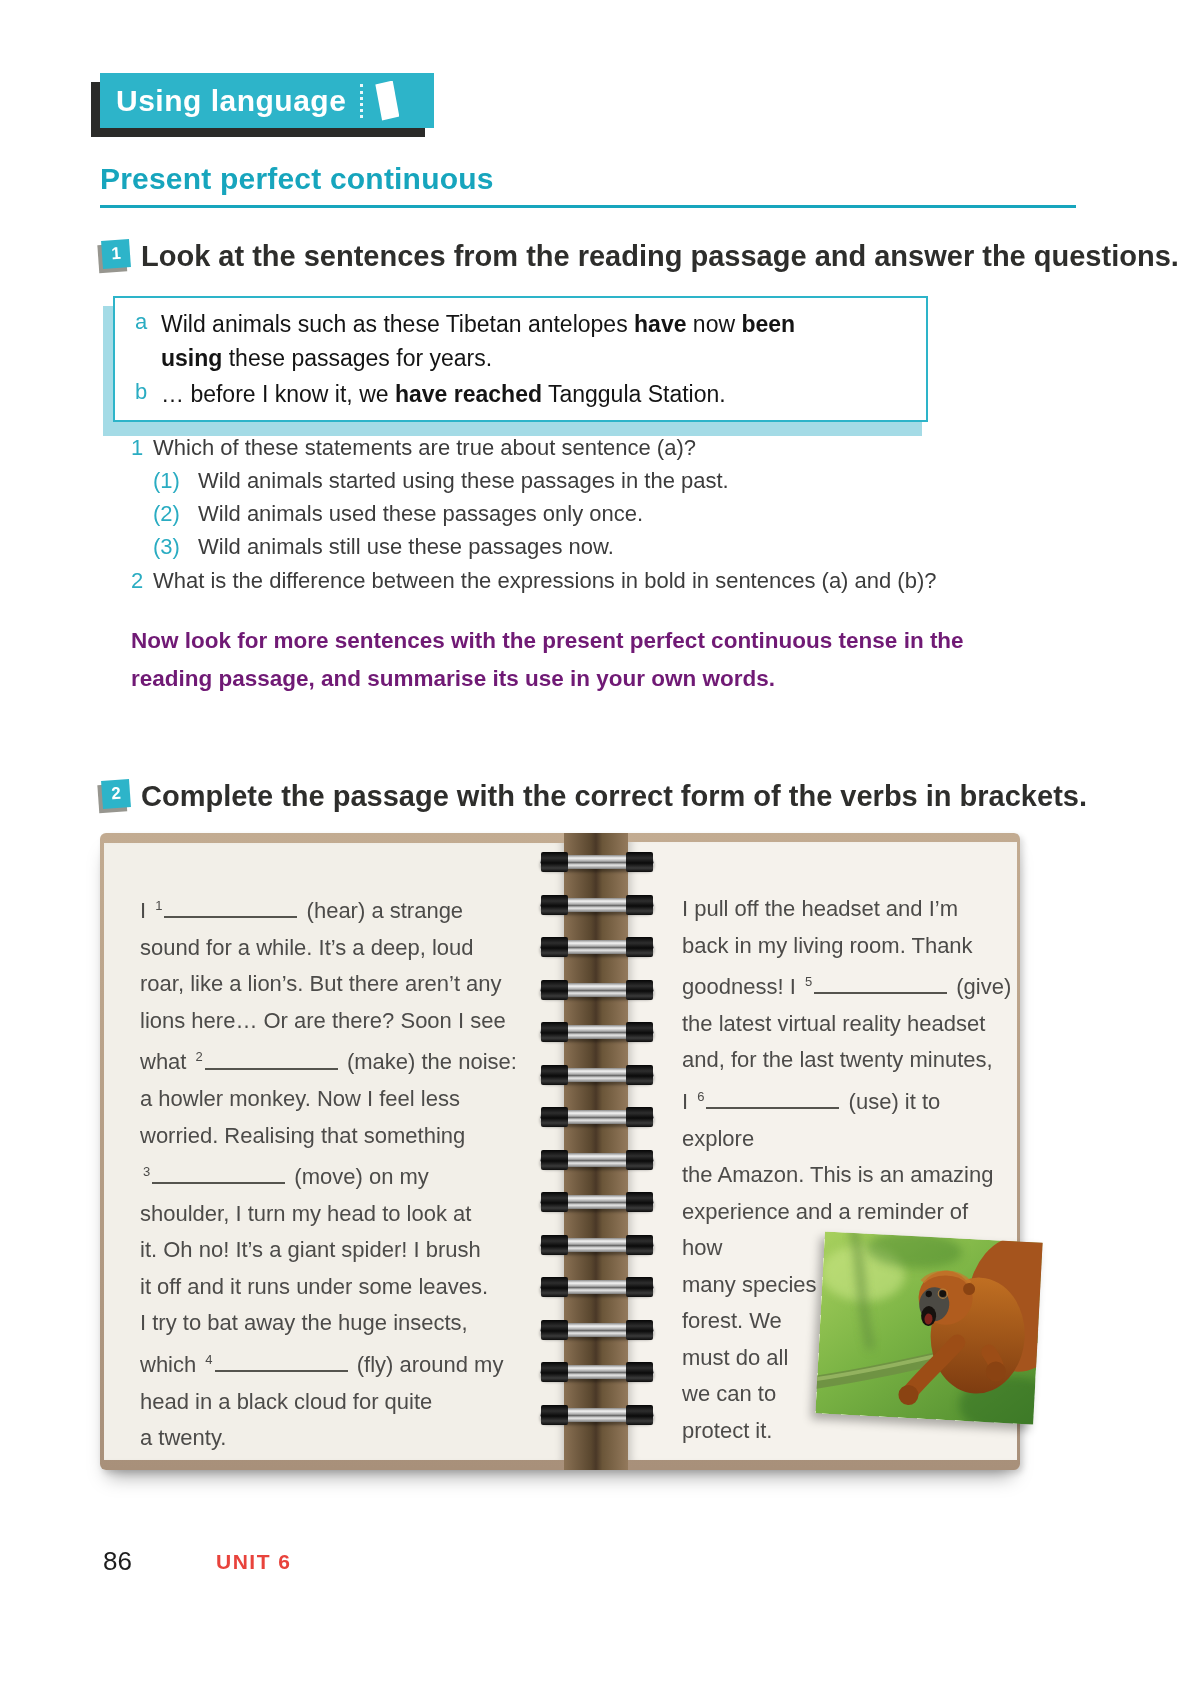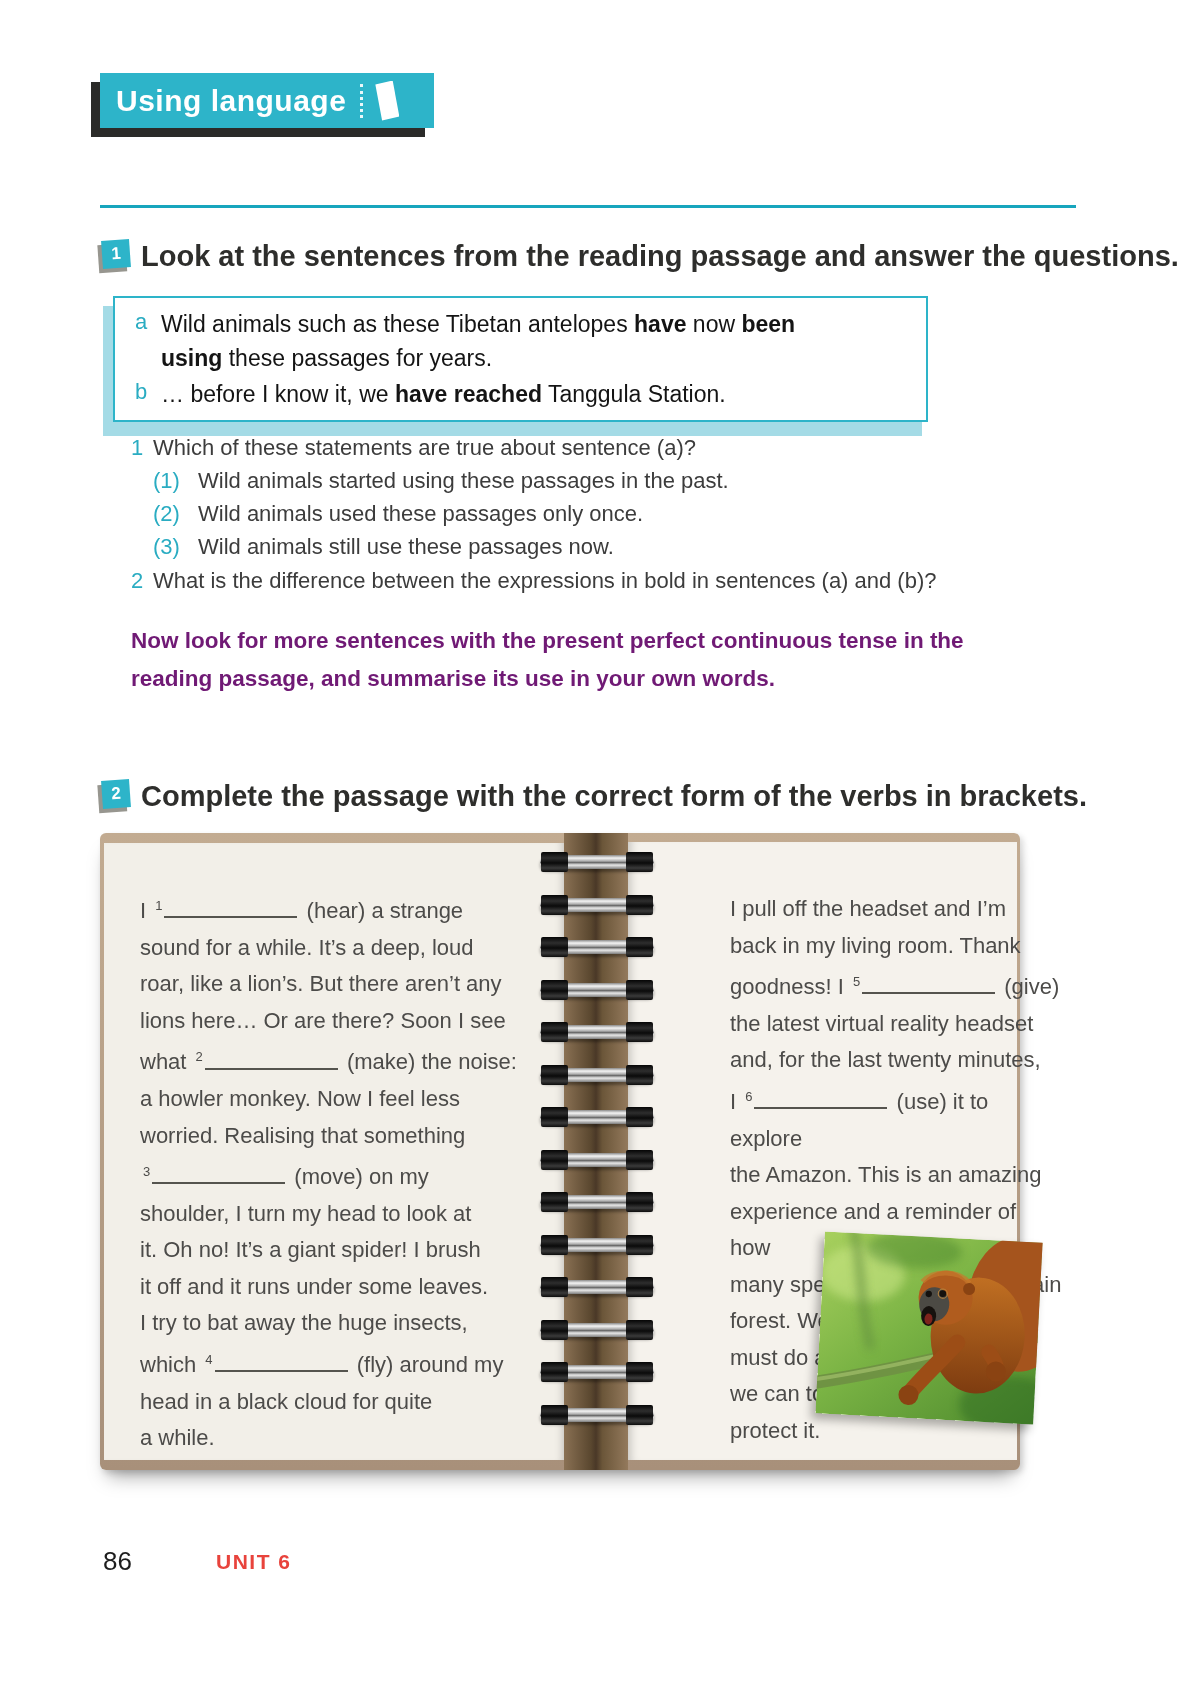--- a/index.html
+++ b/index.html
@@ -66,21 +66,21 @@
   .ring{position:absolute;left:0;width:114px;height:14px;border-radius:8px;
         background:linear-gradient(180deg,#8a8a8a 0%,#f4f4f4 22%,#a8a8a8 45%,#616161 52%,#e9e9e9 72%,#7c7c7c 100%);
         box-shadow:0 3px 3px rgba(0,0,0,.35);}
   .ring::before,.ring::after{content:"";position:absolute;top:-3px;width:27px;height:20px;border-radius:2px;
         background:linear-gradient(180deg,#050505 0%,#2e2e2e 30%,#0a0a0a 55%,#3a3a3a 80%,#0d0d0d 100%);}
   .ring::before{left:1px;}
   .ring::after{right:1px;}
 
   .nb-text{font-size:22px;line-height:36.5px;color:#4c4b49;}
   .nb-left-text{left:40px;top:55px;width:405px;}
-  .nb-right-text{left:582px;top:58px;width:332px;margin-left:48px;}
+  .nb-right-text{left:582px;top:58px;width:332px;}
   .bnum{font-size:13px;color:#4c4b49;margin:0 2px 0 3px;}
   .bline{display:inline-block;width:133px;height:3px;border-bottom:2px solid#55544e;margin-right:3px;}
 
   .nb-photo{left:720px;top:404px;width:218px;height:182px;transform:rotate(3deg);
             box-shadow:-4px 6px 10px rgba(0,0,0,.3);overflow:hidden;}
   .nb-photo svg{display:block;width:100%;height:100%;}
 
   
   .page-num{left:103px;top:1546px;font-size:26px;font-weight:normal;color:#1e1e1e;}
   .unit-label{left:216px;top:1550px;font-size:21px;font-weight:bold;color:#e8433c;letter-spacing:1.5px;}
@@ -89,20 +89,21 @@
 <body>
 
 <div class="sheet">
 
   <div class="abs tab">
     <span class="tab-label">Using language</span>
     <span class="tab-divider"></span>
     <span class="tab-flag"></span>
   </div>
 
+  <div class="abs section-title">Present perfect continuous</div>
   <div class="abs title-rule"></div>
 
   <div class="abs badge badge1">1</div>
   <div class="abs instr instr1">Look at the sentences from the reading passage and answer the questions.</div>
 
   <div class="abs quote-backing"></div>
   <div class="abs quote-box">
     <div class="q-item">
       <span class="q-label">a</span>
       <span class="q-text"><span class="">Wild animals such as these Tibetan antelopes </span><span class="qb">have</span><span class=""> now </span><span class="qb">been using</span><span class=""> these passages for years.</span></span>
@@ -169,21 +170,21 @@
         <div class="nb-line">what <sup class="bnum">2</sup><span class="bline"></span> (make) the noise:</div>
         <div class="nb-line">a howler monkey. Now I feel less</div>
         <div class="nb-line">worried. Realising that something</div>
         <div class="nb-line"><sup class="bnum">3</sup><span class="bline"></span> (move) on my</div>
         <div class="nb-line">shoulder, I turn my head to look at</div>
         <div class="nb-line">it. Oh no! It’s a giant spider! I brush</div>
         <div class="nb-line">it off and it runs under some leaves.</div>
         <div class="nb-line">I try to bat away the huge insects,</div>
         <div class="nb-line">which <sup class="bnum">4</sup><span class="bline"></span> (fly) around my</div>
         <div class="nb-line">head in a black cloud for quite</div>
-        <div class="nb-line">a while.</div>
+        <div class="nb-line">a twenty.</div>
       </div>
     <div class="abs nb-text nb-right-text">
         <div class="nb-line">I pull off the headset and I’m</div>
         <div class="nb-line">back in my living room. Thank</div>
         <div class="nb-line">goodness! I <sup class="bnum">5</sup><span class="bline"></span> (give)</div>
         <div class="nb-line">the latest virtual reality headset</div>
         <div class="nb-line">and, for the last twenty minutes,</div>
         <div class="nb-line">I <sup class="bnum">6</sup><span class="bline"></span> (use) it to explore</div>
         <div class="nb-line">the Amazon. This is an amazing</div>
         <div class="nb-line">experience and a reminder of how</div>

